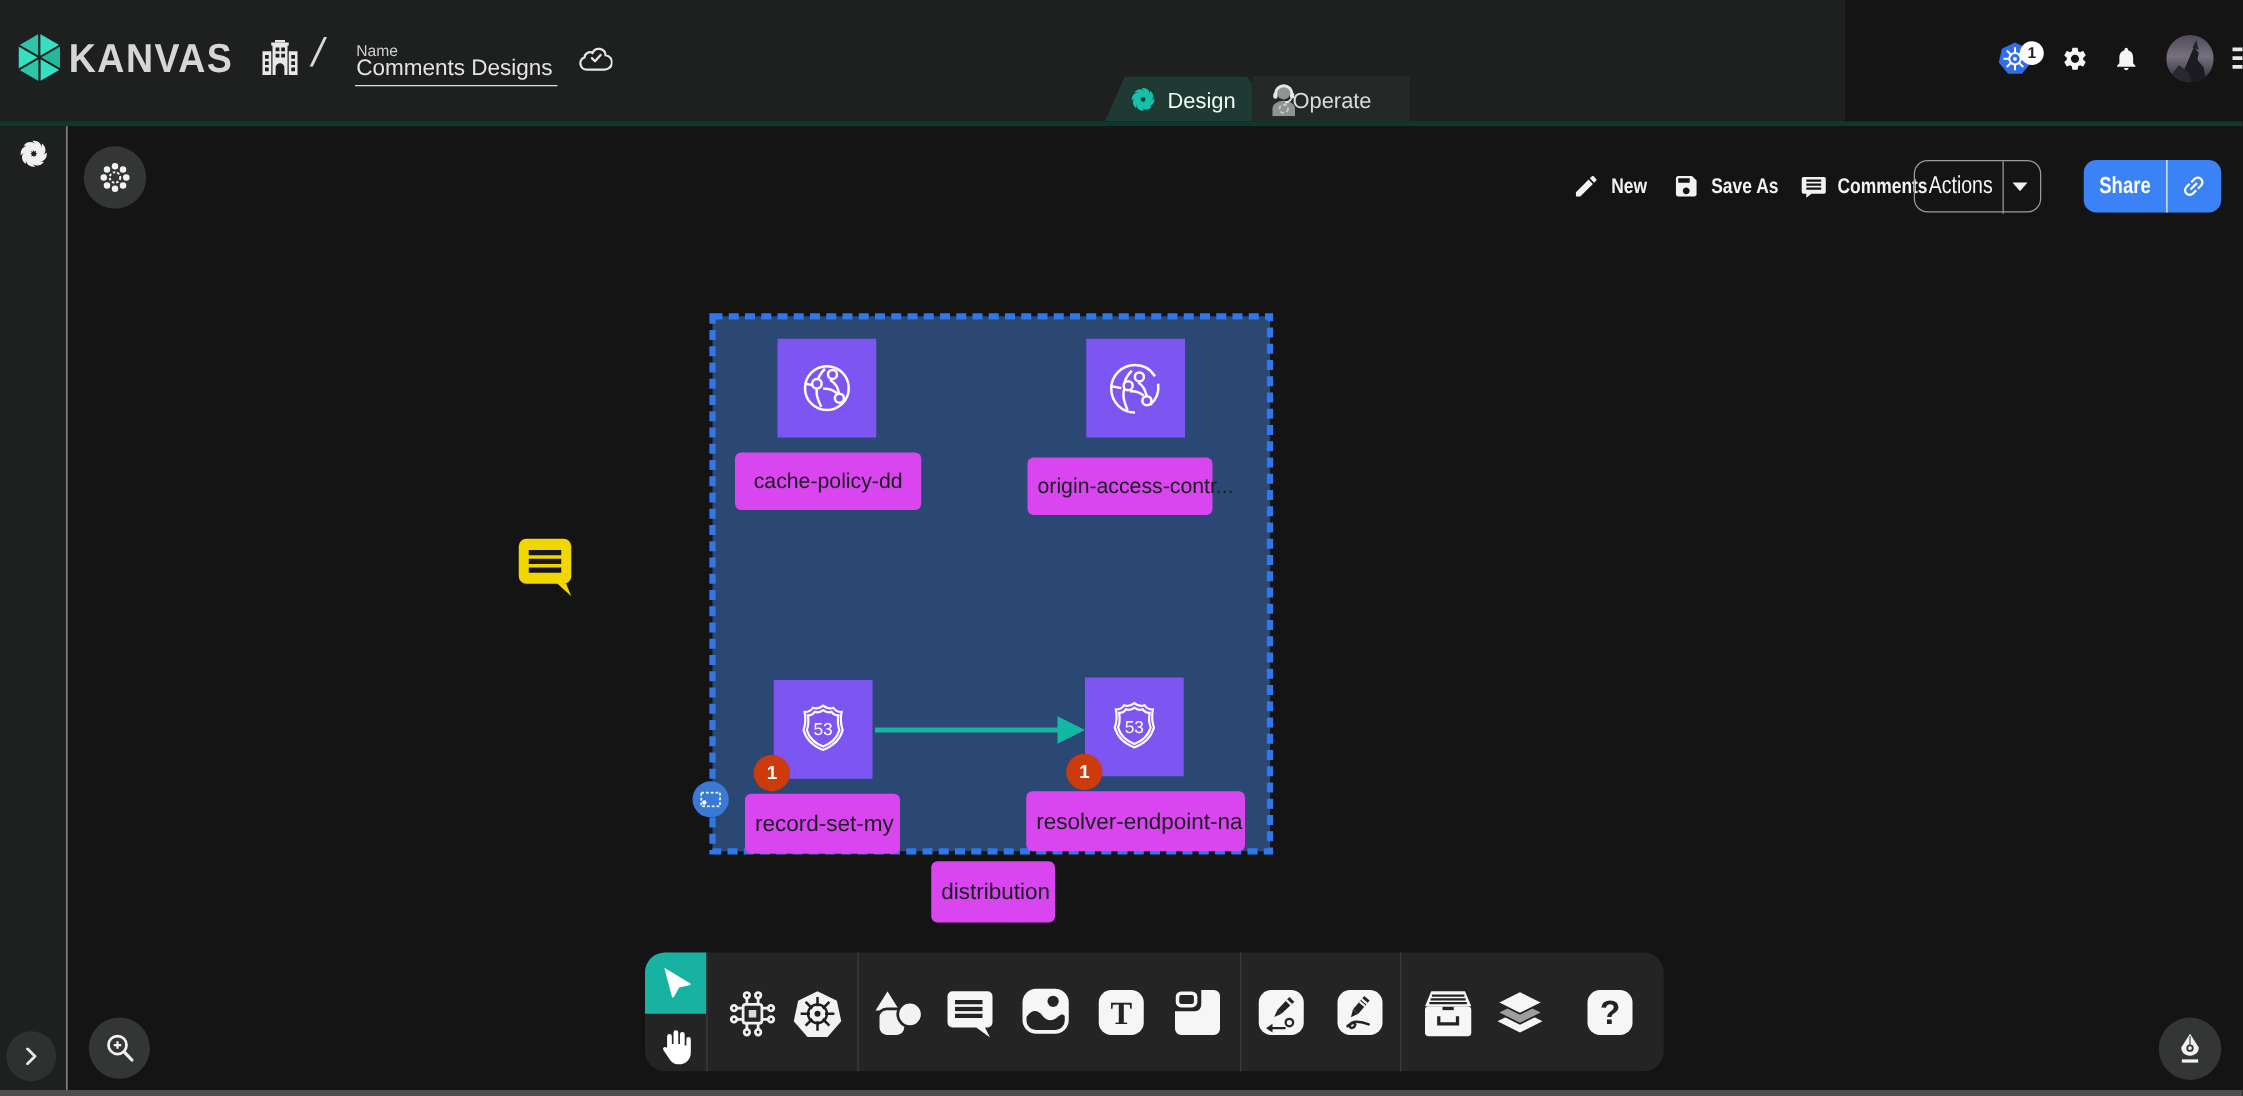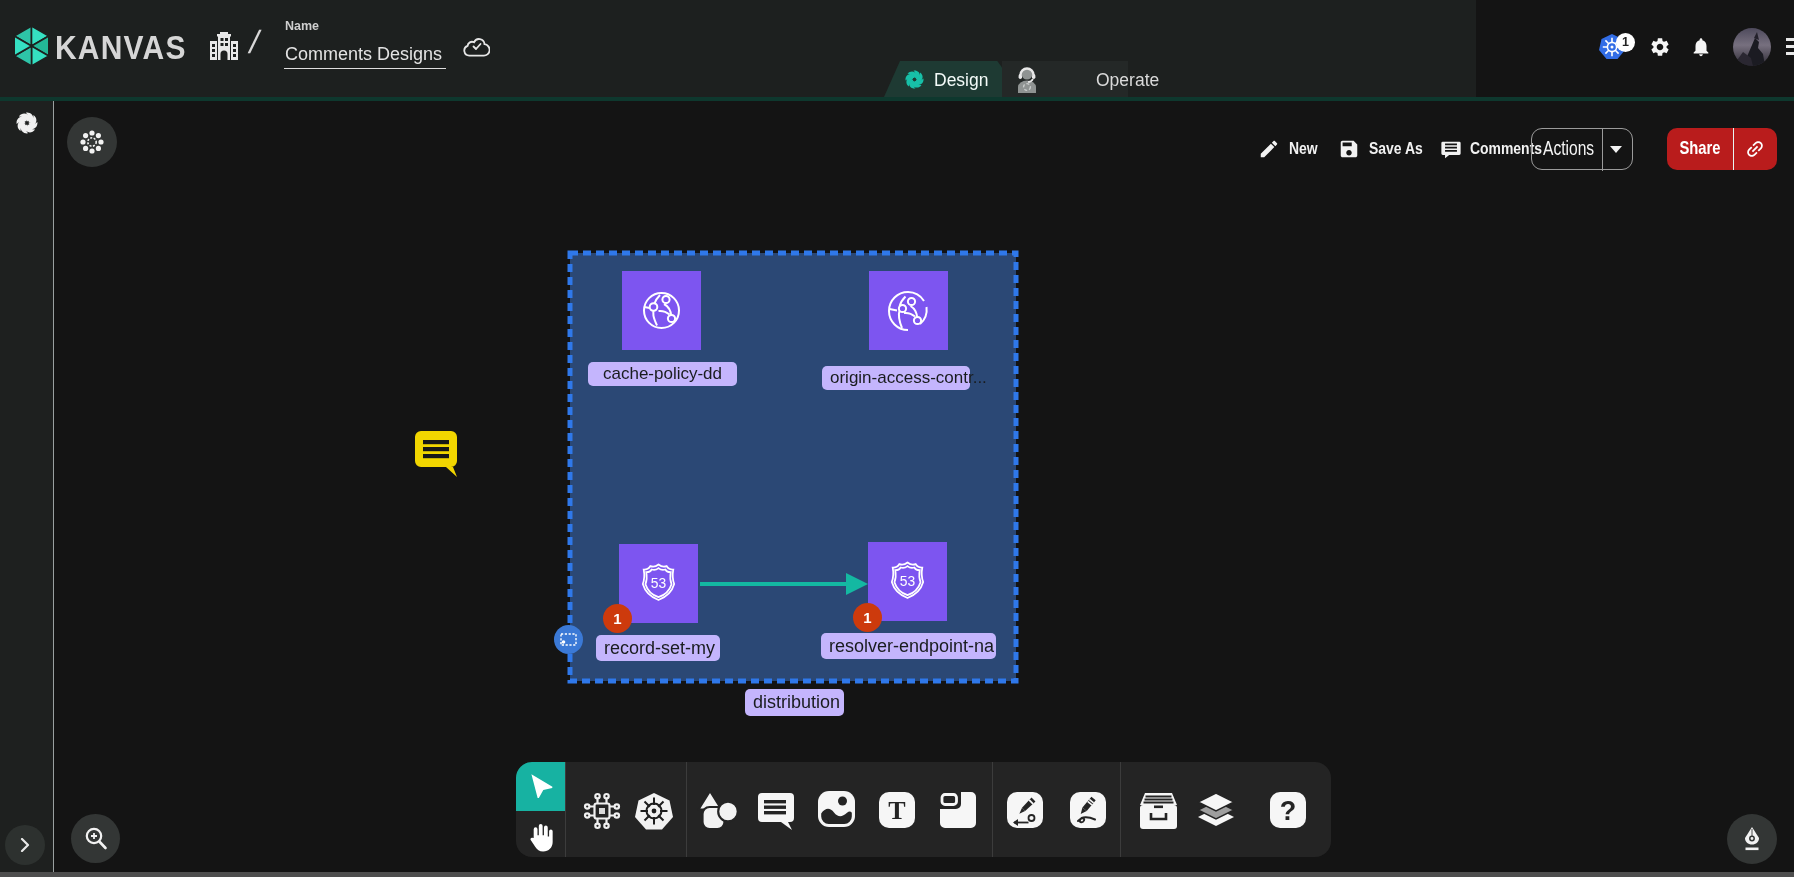--- a/index.html
+++ b/index.html
@@ -4,22 +4,22 @@
 <style>
 * { margin:0; padding:0; box-sizing:border-box; }
 html,body { width:1794px; height:877px; overflow:hidden; background:#141414;
   font-family:"Liberation Sans", sans-serif; }
 #navbar { position:absolute; left:0; top:0; width:1476px; height:97px; background:#1d201f; }
 #greenline { position:absolute; left:0; top:97px; width:1794px; height:4px; background:#0e382e; }
 #sidebar { position:absolute; left:0; top:101px; width:54px; height:776px; background:#1e201f; border-right:1.5px solid #9aa0a0; }
 #canvas { position:absolute; left:56px; top:101px; width:1738px; height:776px; background:#141414; }
 .abs { position:absolute; }
 .circbtn { position:absolute; border-radius:50%; background:#333635; display:flex; align-items:center; justify-content:center; }
-.lbl { position:absolute; background:#c4b5fd; color:#191c1e; border-radius:5px; text-align:center;
-  font-size:17px; line-height:24px; white-space:nowrap; padding:0 8px; }
+.lbl { position:absolute; background:#d946ef; color:#191c1e; border-radius:5px; text-align:center;
+  font-size:17px; line-height:24px; white-space:nowrap; padding:11px 8px; }
 .navtxt { position:absolute; color:#f2f2f2; font-size:17px; font-weight:700; transform:scaleX(0.82); transform-origin:left center; }
 #hscroll { position:absolute; left:0; top:872px; width:1794px; height:5px; background:#4e4e4e; }
 </style>
 </head>
 <body>
 <div id="navbar">
 
   <svg class="abs" style="left:13px;top:25px" width="37" height="42" viewBox="0 0 37 42">
     <g stroke="#1d201f" stroke-width="1.6">
       <polygon points="18.5,21 18.5,1 1.2,11" fill="#2ec4a8"></polygon>
@@ -48,21 +48,21 @@
         <rect x="24" y="18" width="3" height="3"></rect>
         <rect x="24" y="23" width="3" height="3"></rect>
       <rect x="11.5" y="7" width="3" height="3"></rect>
         <rect x="16" y="7" width="3" height="3"></rect>
       <rect x="11.5" y="12" width="3" height="3"></rect>
         <rect x="16" y="12" width="3" height="3"></rect>
       <path d="M11.5 29 v-6 a3.5 3.5 0 0 1 7 0 v6 z"></path>
     </g>
   </svg>
   <div class="abs" style="left:250px;top:24px;width:24px;font-size:32px;font-weight:300;color:#d8d8d8;transform:skewX(-12deg)">/</div>
-  <div class="abs" style="left:285px;top:19px;font-size:12.5px;font-weight:700;color:#cfcfcf">Name</div>
+  <div class="abs" style="left:285px;top:34px;font-size:12.5px;font-weight:400;color:#cfcfcf">Name</div>
   <div class="abs" style="left:285px;top:44px;font-size:18px;color:#e3e3e3">Comments Designs</div>
   <div class="abs" style="left:284px;top:68px;width:162px;border-top:1.5px solid #dedede"></div>
 
   <svg class="abs" style="left:463px;top:36px" width="27" height="21" viewBox="0 0 27 21">
     <path d="M21.5 8.2 A5.5 5.5 0 0 0 11 6.3 A4.4 4.4 0 0 0 4.6 9.9 A5 5 0 0 0 6.3 19.6 H20.2 A5.2 5.2 0 0 0 21.5 8.2 Z" fill="none" stroke="#e6e6e6" stroke-width="1.8"></path>
     <path d="M10.5 10.5 L13 13 L17.5 8" fill="none" stroke="#e6e6e6" stroke-width="1.8" stroke-linecap="round" stroke-linejoin="round"></path>
   </svg>
 
   <div class="abs" style="left:884px;top:61px;width:118px;height:36px;background:#1e3a33;clip-path:polygon(16px 0,96% 0,100% 18%,100% 100%,0 100%)"></div>
   <svg class="abs" style="left:905px;top:70px" width="19" height="19" viewBox="0 0 24 24">
@@ -84,21 +84,21 @@
   <div class="abs" style="left:1002px;top:61px;width:126px;height:36px;background:#242827"></div>
   <svg class="abs" style="left:1015px;top:66px" width="24" height="27" viewBox="0 0 24 27">
     <path d="M3 27 v-6 a9 6.5 0 0 1 18 0 v6 z" fill="#8f9392"></path>
     <circle cx="12" cy="8" r="5.5" fill="#8f9392"></circle>
     <path d="M5.5 9 a6.5 6.5 0 0 1 13 0" fill="none" stroke="#e8e8e8" stroke-width="2.4"></path>
     <rect x="3.6" y="8" width="3.4" height="5" rx="1.7" fill="#e8e8e8"></rect>
     <rect x="17" y="8" width="3.4" height="5" rx="1.7" fill="#e8e8e8"></rect>
     <path d="M18 13 a6 6 0 0 1 -5 3" fill="none" stroke="#e8e8e8" stroke-width="1.6"></path>
     <circle cx="12" cy="21" r="3.4" fill="none" stroke="#c9cccb" stroke-width="1.4" stroke-dasharray="3 2"></circle>
   </svg>
-  <div class="abs" style="left:1096px;top:70px;font-size:17.5px;color:#dadada">Operate</div>
+  <div class="abs" style="left:1034px;top:70px;font-size:17.5px;color:#dadada">Operate</div>
 
   <svg class="abs" style="left:1598px;top:33px" width="28" height="28" viewBox="0 0 28 28">
     <polygon points="14,1 24.5,6 27,17 19.5,26 8.5,26 1,17 3.5,6" fill="#326de6"></polygon>
     <g stroke="#fff" stroke-width="1.6" fill="none">
       <circle cx="14" cy="14" r="4.6"></circle>
       <path d="M14 9.4 V4.8 M14 18.6 V23.2 M9.4 14 H4.8 M18.6 14 H23.2 M10.7 10.7 L7.4 7.4 M17.3 17.3 L20.6 20.6 M17.3 10.7 L20.6 7.4 M10.7 17.3 L7.4 20.6"></path>
     </g>
     <circle cx="14" cy="14" r="1.5" fill="#fff"></circle>
   </svg>
   <div class="abs" style="left:1616px;top:33px;width:19px;height:19px;border-radius:50%;background:#fff;color:#222;font-size:12.5px;font-weight:700;text-align:center;line-height:19px">1</div>
@@ -180,21 +180,21 @@
   <path d="M21 4 H3 a1.5 1.5 0 0 0 -1.5 1.5 V17 a1.5 1.5 0 0 0 1.5 1.5 H5.5 V22 L10 18.5 H21 A1.5 1.5 0 0 0 22.5 17 V5.5 A1.5 1.5 0 0 0 21 4 Z M18.5 15 H5.5 v-2 h13 z m0 -3.5 H5.5 v-2 h13 z m0 -3.5 H5.5 V6 h13 z" fill-rule="evenodd"></path>
 </svg>
 <div class="navtxt" style="left:1470px;top:139px">Comments</div>
 <div class="abs" style="left:1531px;top:128px;width:102px;height:42px;border:1.2px solid #9b9b9b;border-radius:11px">
   <div style="position:absolute;left:11px;top:8px;font-size:19.5px;color:#f5f5f5;transform:scaleX(0.8);transform-origin:left center">Actions</div>
   <div style="position:absolute;left:70px;top:0;width:1.2px;height:42px;background:#9b9b9b"></div>
   <svg style="position:absolute;left:77px;top:16px" width="14" height="9" viewBox="0 0 14 9">
       <path d="M1 1 L7 8 L13 1 Z" fill="#f2f2f2"></path>
     </svg>
 </div>
-<div class="abs" style="left:1667px;top:128px;width:110px;height:42px;border-radius:10px;background:#b91c1c">
+<div class="abs" style="left:1667px;top:128px;width:110px;height:42px;border-radius:10px;background:#3b82f6">
   <div style="position:absolute;left:0;top:9px;width:66px;text-align:center;font-size:18.5px;font-weight:700;color:#fff;transform:scaleX(0.8)">Share</div>
   <div style="position:absolute;left:66px;top:0;width:1.4px;height:42px;background:#e8f7f4"></div>
   <svg style="position:absolute;left:77px;top:10px" width="22" height="22" viewBox="0 0 24 24" fill="#fff">
     <g transform="rotate(-45 12 12)">
       <path d="M3.9 12c0-1.71 1.39-3.1 3.1-3.1h4V7H7c-2.76 0-5 2.24-5 5s2.24 5 5 5h4v-1.9H7c-1.71 0-3.1-1.39-3.1-3.1zM8 13h8v-2H8v2zm9-6h-4v1.9h4c1.71 0 3.1 1.39 3.1 3.1s-1.39 3.1-3.1 3.1h-4V17h4c2.76 0 5-2.24 5-5s-2.24-5-5-5z"></path>
     </g>
   </svg>
 </div>
 
 <svg class="abs" style="left:565px;top:247px" width="456" height="440" viewBox="0 0 456 440">

